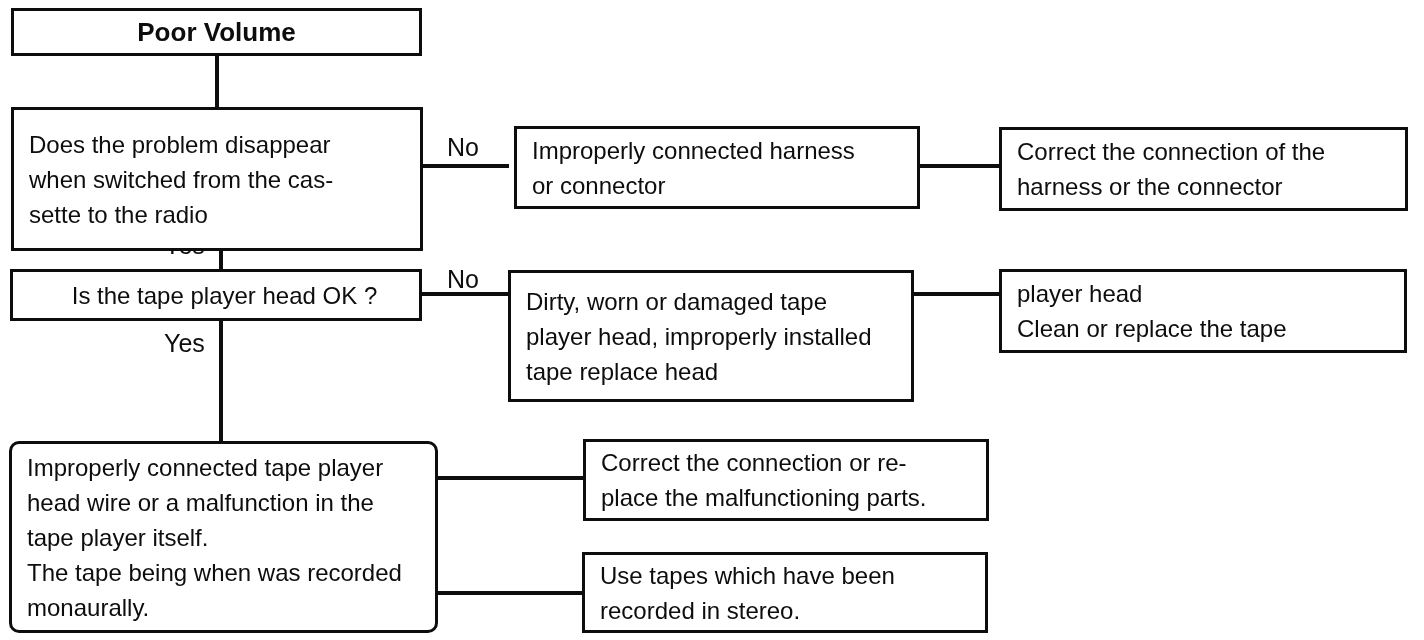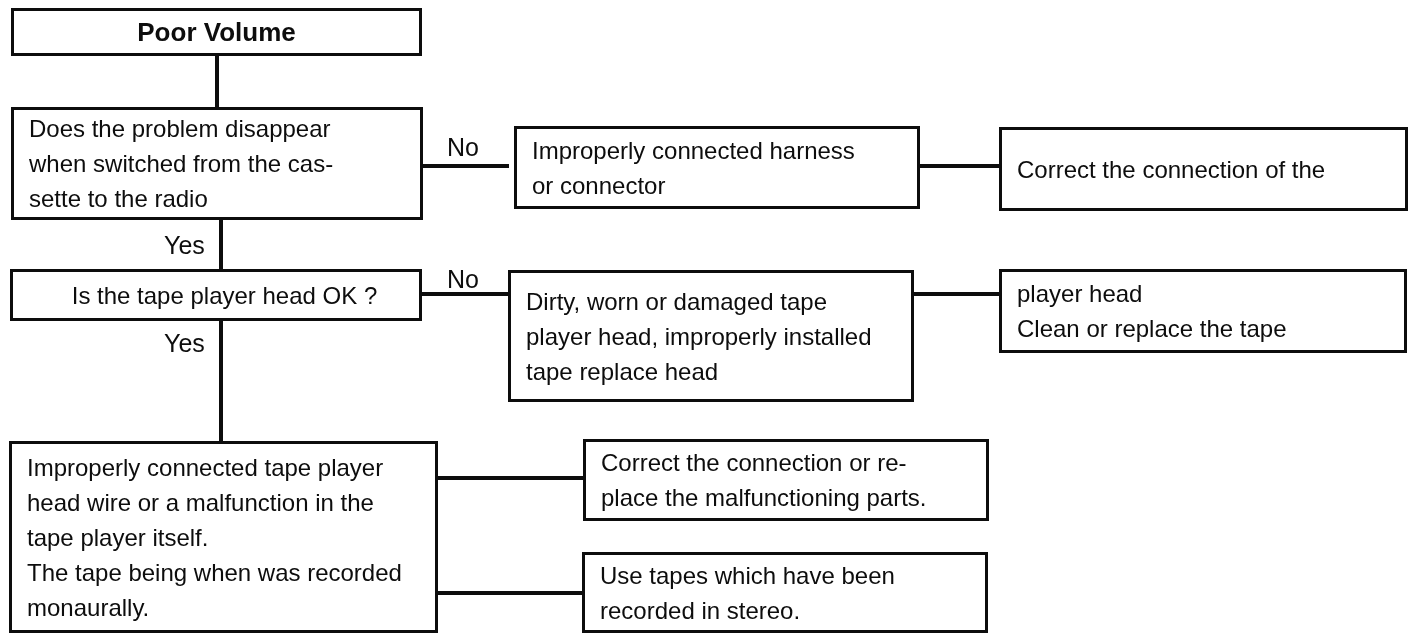--- a/index.html
+++ b/index.html
@@ -66,51 +66,52 @@
 
   <div class="edge-label" style="left:447px;top:134px;">No</div>
   <div class="edge-label" style="left:164px;top:232px;">Yes</div>
   <div class="edge-label" style="left:447px;top:266px;">No</div>
   <div class="edge-label" style="left:164px;top:330px;">Yes</div>
 
   <div class="node center title-node" style="left:11px;top:8px;width:411px;height:48px;">
     <div>Poor Volume</div>
   </div>
 
-  <div class="node" style="left:11px;top:107px;width:412px;height:113px;">
+  <div class="node" style="left:11px;top:107px;width:412px;height:144px;">
     <div>Does the problem disappear</div>
     <div>when switched from the cas-</div>
     <div>sette to the radio</div>
   </div>
 
   <div class="node" style="left:514px;top:126px;width:406px;height:83px;">
     <div>Improperly connected harness</div>
     <div>or connector</div>
   </div>
 
   <div class="node" style="left:999px;top:127px;width:409px;height:84px;">
     <div>Correct the connection of the</div>
+    <div>harness or the connector</div>
   </div>
 
   <div class="node center" style="left:10px;top:269px;width:412px;height:52px;padding-left:32px;">
     <div>Is the tape player head OK ?</div>
   </div>
 
   <div class="node" style="left:508px;top:270px;width:406px;height:132px;">
     <div>Dirty, worn or damaged tape</div>
     <div>player head, improperly installed</div>
     <div>tape replace head</div>
   </div>
 
   <div class="node" style="left:999px;top:269px;width:408px;height:84px;">
     <div>player head</div>
     <div>Clean or replace the tape</div>
   </div>
 
-  <div class="node" style="left:9px;top:441px;width:429px;height:192px;">
+  <div class="node" style="left:9px;top:441px;width:429px;height:192px;border-radius:10px;">
     <div>Improperly connected tape player</div>
     <div>head wire or a malfunction in the</div>
     <div>tape player itself.</div>
     <div>The tape being when was recorded</div>
     <div>monaurally.</div>
   </div>
 
   <div class="node" style="left:583px;top:439px;width:406px;height:82px;">
     <div>Correct the connection or re-</div>
     <div>place the malfunctioning parts.</div>

